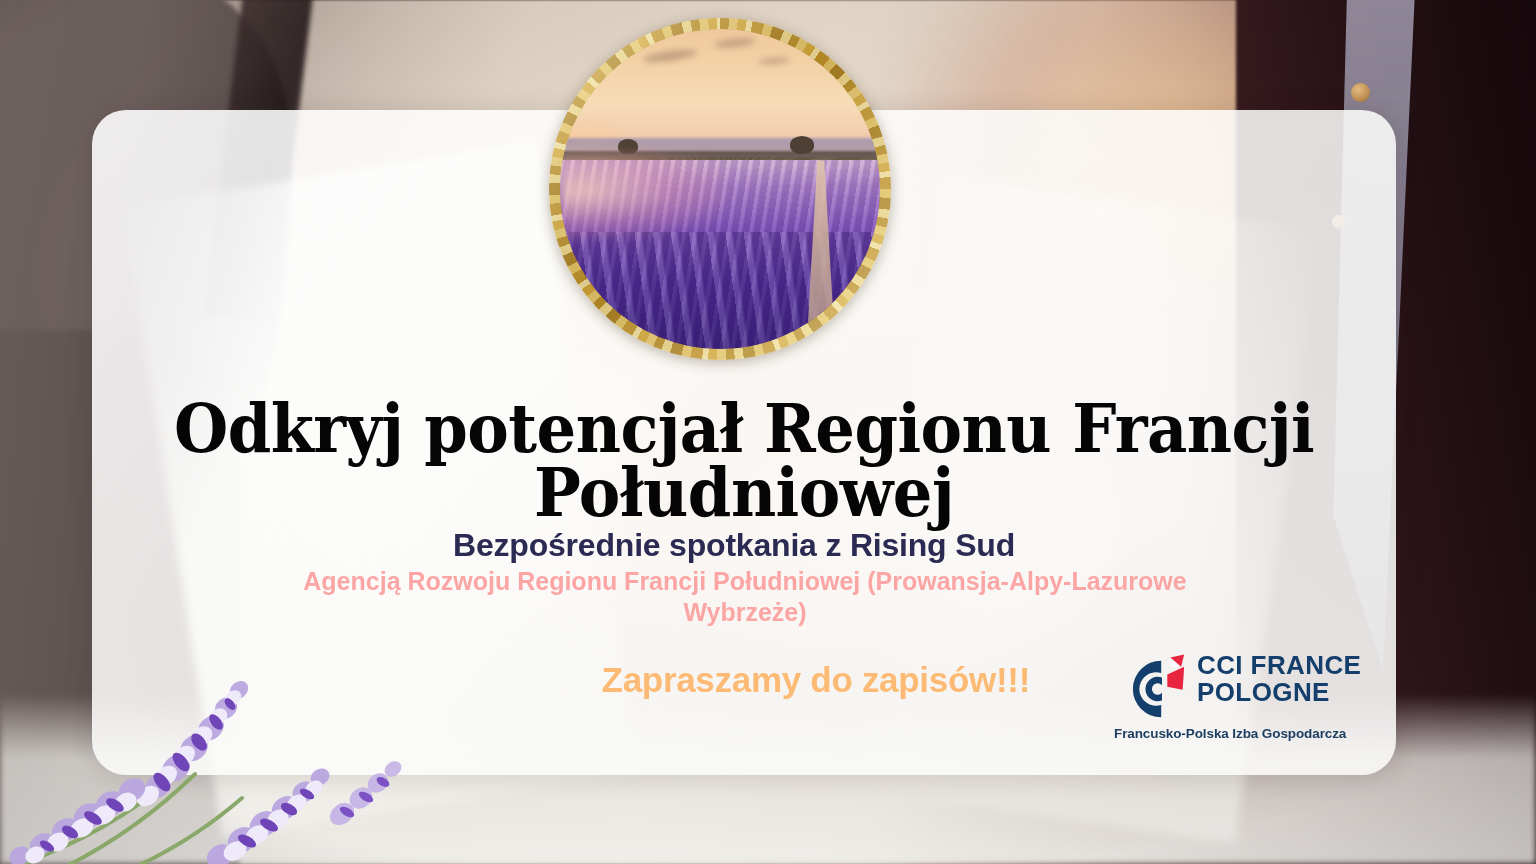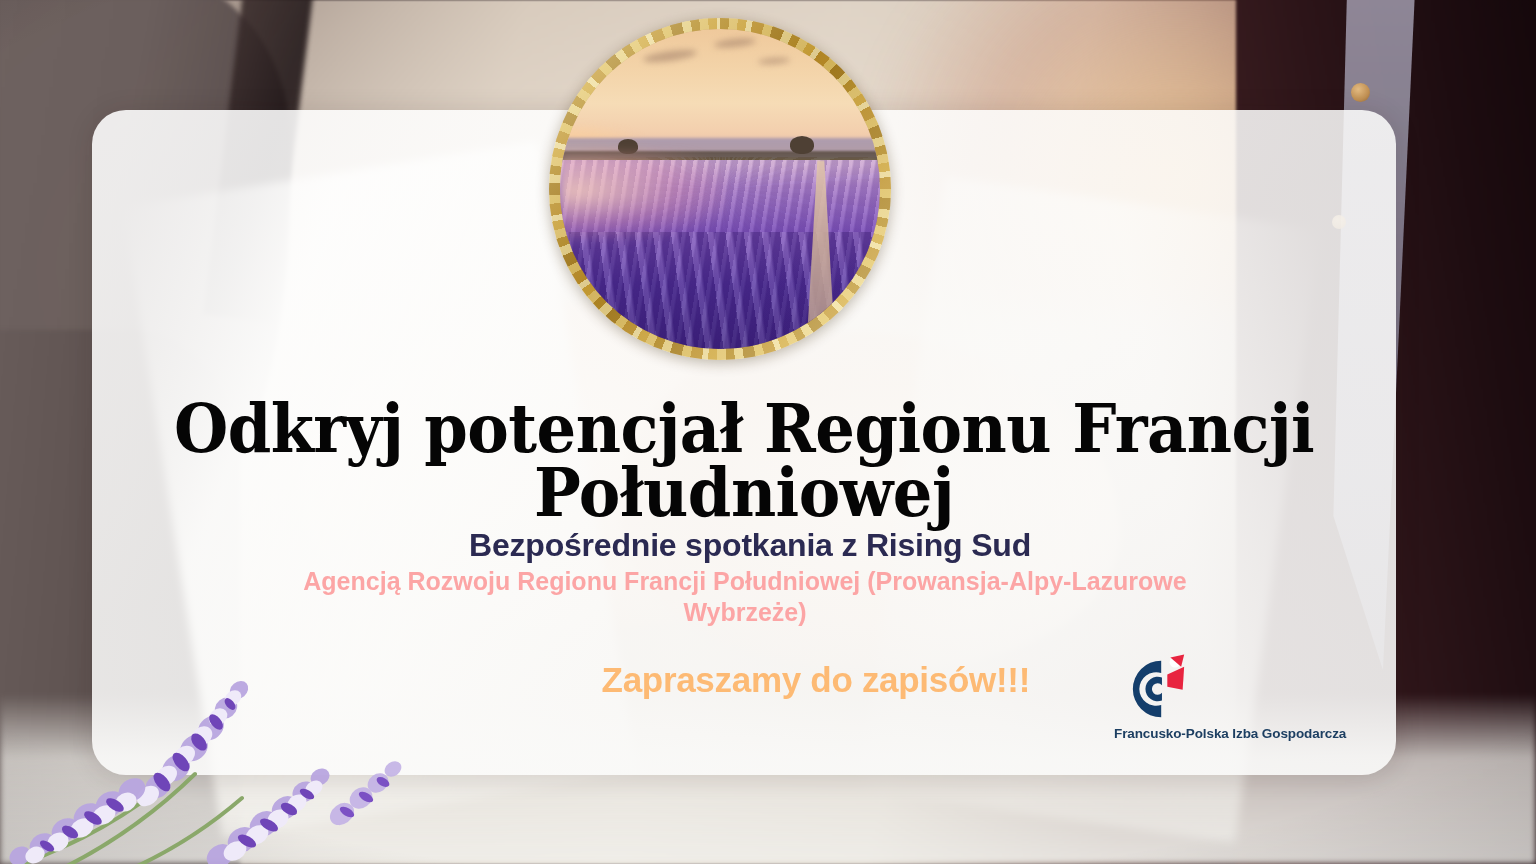--- a/index.html
+++ b/index.html
@@ -123,21 +123,21 @@
     background:radial-gradient(ellipse at 10% 45%,rgba(255,214,186,.75),rgba(255,170,170,.28) 48%,rgba(255,160,160,0) 80%);
     filter:blur(5px);}
 
   
   .title{position:absolute;left:92px;top:352px;width:1304px;text-align:center;
     font-family:"DejaVu Serif","Liberation Serif",serif;
     font-weight:700;font-size:67px;line-height:.95;letter-spacing:-.6px;
     color:#050505;transform:scaleX(.93);transform-origin:50% 50%;}
   .title .l2{display:block;}
 
-  .subtitle{position:absolute;left:96px;top:527px;width:1308px;text-align:center;
+  .subtitle{position:absolute;left:80px;top:527px;width:1308px;text-align:center;
     font-size:32px;font-weight:700;color:#2b2a52;letter-spacing:-.2px;}
 
   .agency{position:absolute;left:240px;top:566px;width:1010px;text-align:center;
     font-size:25px;font-weight:700;color:#fca5a5;line-height:1.22;}
 
   .cta{position:absolute;left:240px;top:660px;width:790px;text-align:right;
     font-size:35px;font-weight:700;color:#fdba74;letter-spacing:-.3px;}
 
   
   .logo{position:absolute;left:1113px;top:650px;width:255px;height:105px;}
@@ -207,20 +207,24 @@
   <div class="cta">Zapraszamy do zapisów!!!</div>
 
   <div class="logo">
     <svg class="logo-mark" viewBox="0 0 100 94">
       <path d="M62 10 A37 37 0 1 0 62 84 L62 68 A22 22 0 1 1 62 26 Z" fill="#143e6b"></path>
       <path d="M63 32 A16 16 0 1 0 63 62 L63 52 A7.5 7.5 0 1 1 63 42 Z" fill="#143e6b"></path>
       <path d="M70 28 L92 18 L90 48 L70 44 Z" fill="#e8243f"></path>
       <circle cx="80" cy="12" r="7" fill="#ffffff"></circle>
       <path d="M74 6 L92 2 L88 18 Z" fill="#e8243f"></path>
     </svg>
+    <div class="logo-word">
+      <div>CCI FRANCE</div>
+      <div>POLOGNE</div>
+    </div>
     <div class="logo-tag">Francusko-Polska Izba Gospodarcza</div>
   </div>
 
   <svg class="sprigs" viewBox="0 0 470 300">
     <g stroke="#8aa86a" stroke-width="4" fill="none" stroke-linecap="round">
       <path d="M10 295 C70 272 120 250 165 214"></path>
       <path d="M52 300 C110 274 160 240 205 196"></path>
       <path d="M120 300 C170 280 215 252 252 220"></path>
     </g>
     <g>

